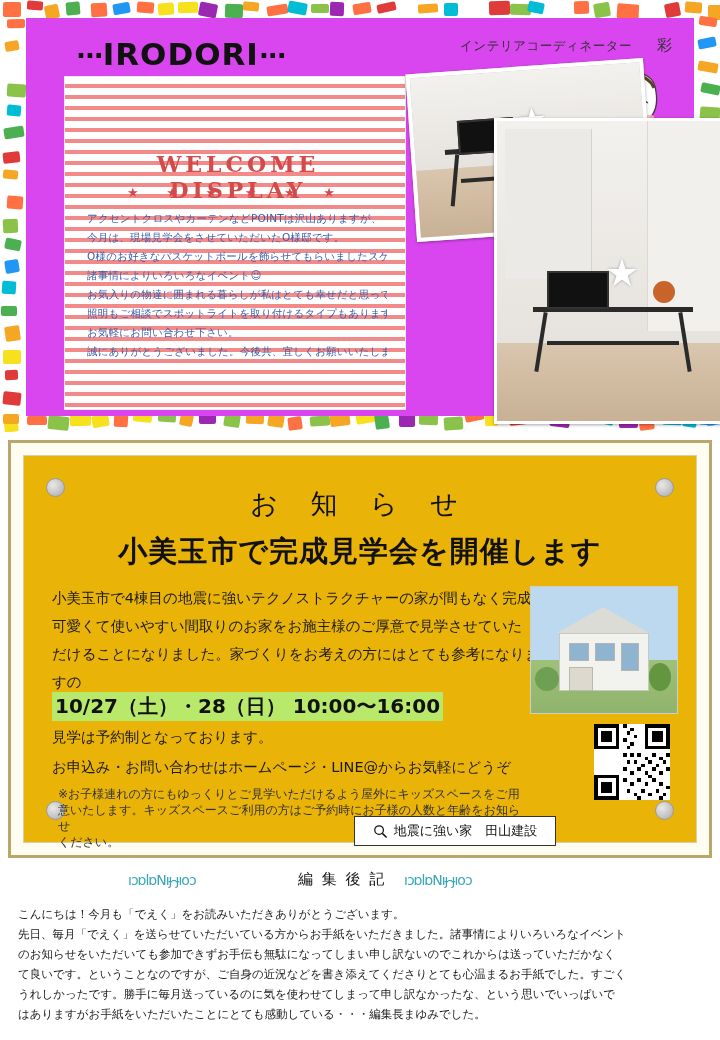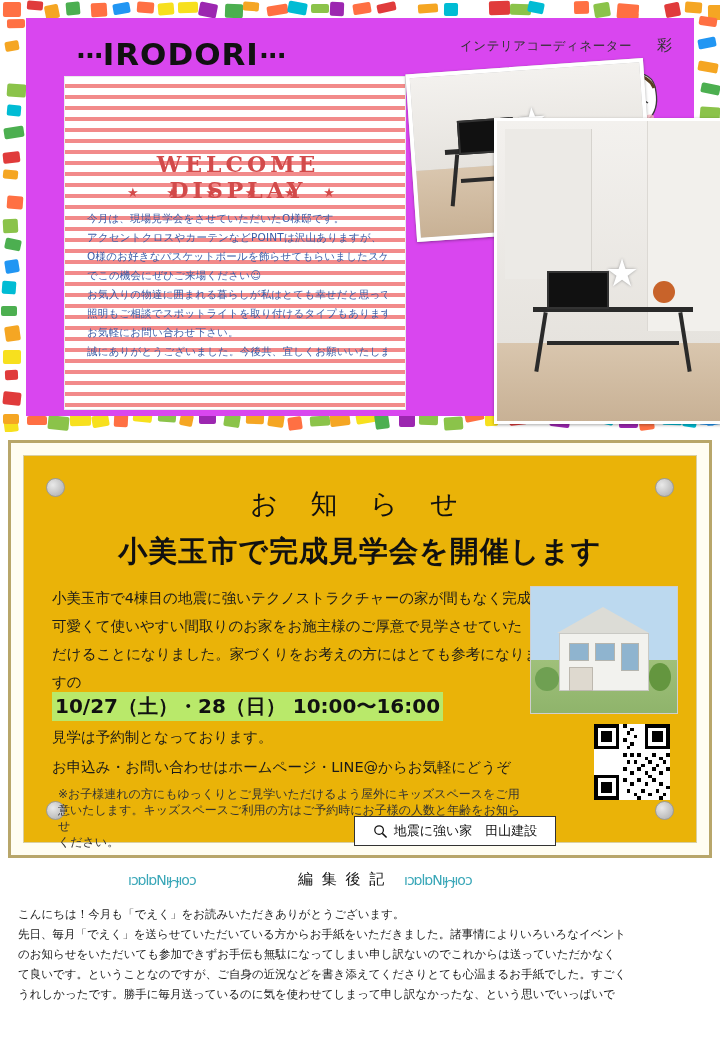--- a/index.html
+++ b/index.html
@@ -462,24 +462,24 @@
       <path d="M38 62 q8 6 16 0" fill="none" stroke="#d05050" stroke-width="1.6"></path>
       <ellipse cx="28" cy="57" rx="4" ry="2.6" fill="#f6b8c0" opacity="0.8"></ellipse>
       <ellipse cx="64" cy="57" rx="4" ry="2.6" fill="#f6b8c0" opacity="0.8"></ellipse>
       <path d="M24 72 q20 10 44 0" fill="none" stroke="#3a3a3a" stroke-width="1.2"></path>
     </svg>
 
     <div id="letter-card">
       <div id="welcome-display">WELCOME DISPLAY</div>
       <div id="star-row">★ ★ ★ ★ ★ ★</div>
       <div id="handwriting">
+        <div>アクセントクロスやカーテンなどPOINTは沢山ありますが、</div>
         <div>今月は、現場見学会をさせていただいたO様邸です。</div>
-        <div>アクセントクロスやカーテンなどPOINTは沢山ありますが、</div>
         <div>O様のお好きなバスケットボールを飾らせてもらいましたスケボー風の</div>
-        <div>でこの機会にぜひご来場ください☺</div>
+        <div>諸事情によりいろいろなイベント☺</div>
         <div>お気入りの物達に囲まれる暮らしが私はとても幸せだと思っています。</div>
         <div>照明もご相談でスポットライトを取り付けるタイプもありますので</div>
         <div>お気軽にお問い合わせ下さい。</div>
         <div>誠にありがとうございました。今後共、宜しくお願いいたします!!</div>
       </div>
     </div>
 
     <div class="photo" id="photo-top">
       <div class="room-wall" style="height:58%"></div>
       <div class="room-floor" style="height:42%"></div>
@@ -626,14 +626,15 @@
 <div id="footer">
   <div id="footer-deco-left">ıɔɒlɒNıɟ-ɟıoɔ</div>
   <div id="footer-title">編 集 後 記</div>
   <div id="footer-deco-right">ıɔɒlɒNıɟ-ɟıoɔ</div>
   <div id="footer-body">
     <div>こんにちは！今月も「でえく」をお読みいただきありがとうございます。</div>
     <div>先日、毎月「でえく」を送らせていただいている方からお手紙をいただきました。諸事情によりいろいろなイベント</div>
     <div>のお知らせをいただいても参加できずお手伝も無駄になってしまい申し訳ないのでこれからは送っていただかなく</div>
     <div>て良いです。ということなのですが、ご自身の近況などを書き添えてくださりとても心温まるお手紙でした。すごく</div>
     <div>うれしかったです。勝手に毎月送っているのに気を使わせてしまって申し訳なかったな、という思いでいっぱいで</div>
+    <div>はありますがお手紙をいただいたことにとても感動している・・・編集長まゆみでした。</div>
   </div>
 </div>
 
 </body></html>

